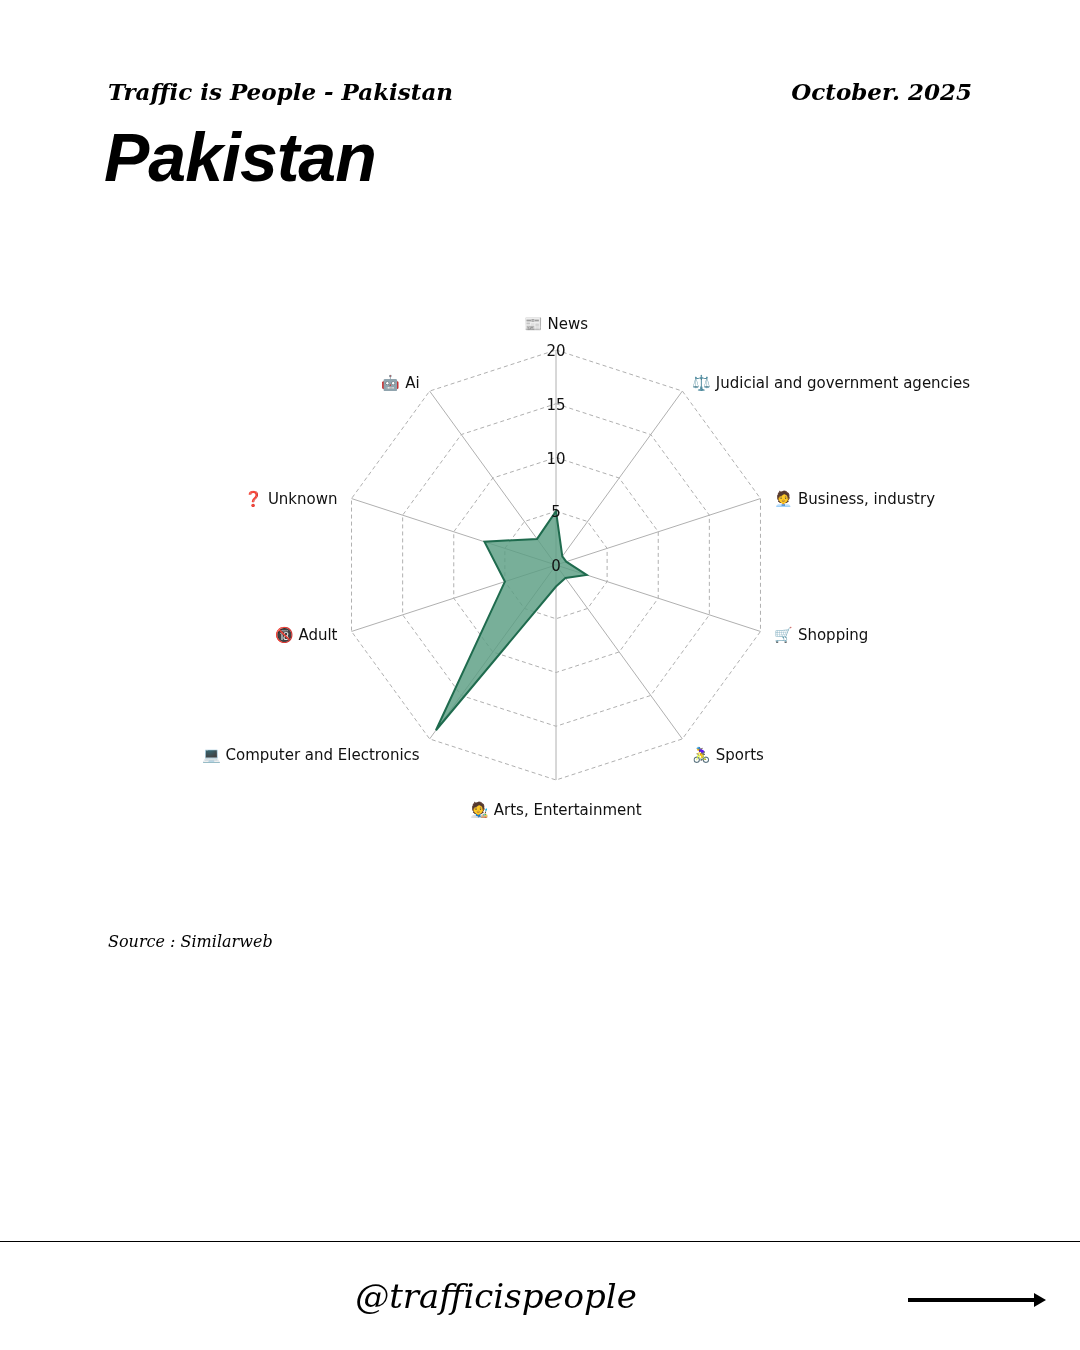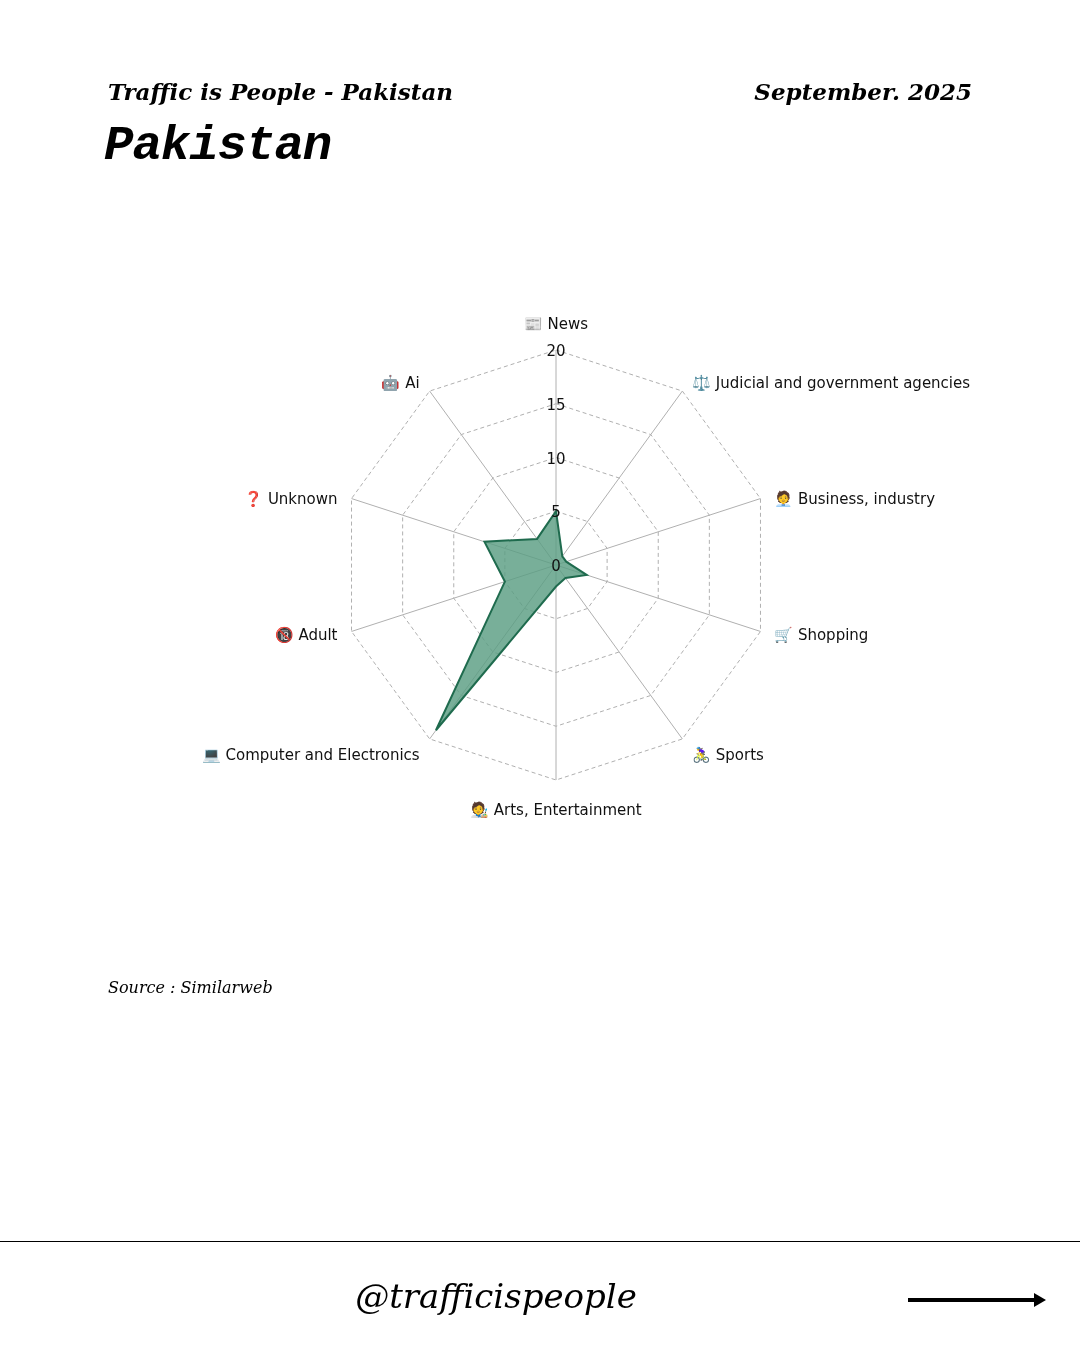--- a/index.html
+++ b/index.html
@@ -1,32 +1,32 @@
 <!DOCTYPE html>
 <html><head>
 <meta charset="utf-8">
 <style>
   html, body { margin:0; padding:0; background:#ffffff; }
   body { width:1080px; height:1350px; position:relative; overflow:hidden; font-family:"Liberation Sans", sans-serif; color:#000; }
   .subtitle { position:absolute; top:78px; left:108px; font-family:"DejaVu Serif", serif; font-style:italic; font-weight:bold; font-size:23px;text-align:right; }
   .date { position:absolute; top:78px; right:108px; font-family:"DejaVu Serif", serif; font-style:italic; font-weight:bold; font-size:23px; }
-  .title { position:absolute; top:118px; left:104px; font-family:Liberation Mono, monospace; font-style:italic; font-weight:bold; font-size:49px; letter-spacing:-1px; }
+  .title { position:absolute; top:118px; left:104px; font-family:Liberation Sans, sans-serif; font-style:italic; font-weight:bold; font-size:68px; letter-spacing:-1px; }
   .chart { position:absolute; left:0; top:0; width:1080px; height:900px; }
   .axis-label { font-family:"DejaVu Sans", sans-serif; font-size:15px; fill:#111; }
   .tick-label { font-family:"DejaVu Sans", sans-serif; font-size:15px; fill:#111; }
-  .source { position:absolute; top:978px; left:108px; font-family:"DejaVu Serif", serif; font-style:italic; font-size:16px; }
+  .source { position:absolute; top:932px; left:108px; font-family:"DejaVu Serif", serif; font-style:italic; font-size:16px; }
   .footer-line { position:absolute; top:1241px; left:0; width:1080px; height:1px; background:#000; }
   .handle { position:absolute; top:1276px; left:0; width:992px; text-align:center; font-family:"DejaVu Serif", serif; font-style:italic; font-size:34px; }
   .arrow { position:absolute; top:1290px; left:908px; width:140px; height:20px; }
 </style>
 </head>
 <body>
 
 <div class="subtitle">Traffic is People - Pakistan</div>
-<div class="date">September. 2025</div>
+<div class="date">October. 2025</div>
 <div class="title">Pakistan</div>
 
 <svg class="chart" viewBox="0 0 1080 900" width="1080" height="900">
   <g id="grid">
       <polygon points="556,511.25 587.5934573107204,521.5153365523465 607.1192877508645,548.3903365523465 607.1192877508645,581.6096634476535 587.5934573107204,608.4846634476535 556,618.75 524.4065426892796,608.4846634476535 504.8807122491355,581.6096634476535 504.8807122491355,548.3903365523466 524.4065426892796,521.5153365523465" fill="none" stroke="#b0b0b0" stroke-dasharray="4,3" stroke-width="1"></polygon>
       <polygon points="556,457.5 619.1869146214409,478.03067310469316 658.238575501729,531.7806731046932 658.238575501729,598.2193268953068 619.1869146214409,651.9693268953068 556,672.5 492.81308537855915,651.9693268953068 453.761424498271,598.2193268953068 453.76142449827097,531.7806731046932 492.8130853785591,478.03067310469316" fill="none" stroke="#b0b0b0" stroke-dasharray="4,3" stroke-width="1"></polygon>
       <polygon points="556,403.75 650.7803719321613,434.5460096570397 709.3578632525935,515.1710096570397 709.3578632525935,614.8289903429603 650.7803719321613,695.4539903429602 556,726.25 461.2196280678387,695.4539903429603 402.6421367474065,614.8289903429603 402.6421367474065,515.1710096570398 461.2196280678387,434.54600965703975" fill="none" stroke="#b0b0b0" stroke-dasharray="4,3" stroke-width="1"></polygon>
       <polygon points="556,350 682.3738292428817,391.06134620938633 760.477151003458,498.56134620938633 760.4771510034581,631.4386537906137 682.3738292428818,738.9386537906137 556,780 429.6261707571183,738.9386537906137 351.522848996542,631.4386537906137 351.52284899654194,498.56134620938633 429.62617075711825,391.06134620938633" fill="none" stroke="#b0b0b0" stroke-dasharray="4,3" stroke-width="1"></polygon>
     </g>
   <g id="spokes">

